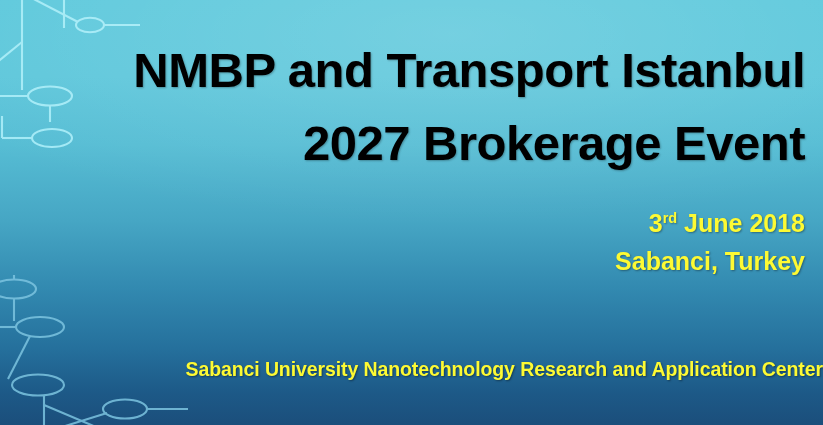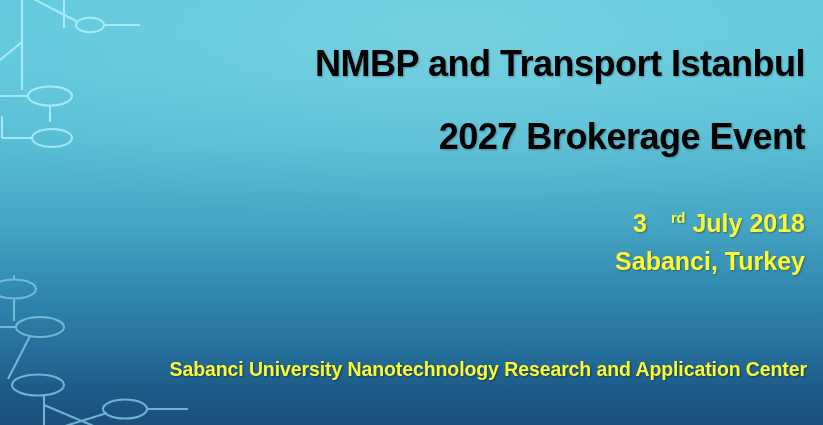--- a/index.html
+++ b/index.html
@@ -47,21 +47,21 @@
     height: 425px;
     z-index: 5;
   }
   .title {
     position: absolute;
     right: 18px;
     width: 790px;
     text-align: right;
     color: #000000;
     font-weight: bold;
-    font-size: 36px;
+    font-size: 49px;
     letter-spacing: -0.5px;
     line-height: 1.0;
     text-shadow: 1px 1px 2px rgba(0,0,0,0.28);
   }
   #title-line-1 { top: 46px; }
   #title-line-2 { top: 119px; }
 
   .date-block {
     position: absolute;
     right: 18px;
@@ -72,29 +72,27 @@
     font-size: 25px;
     line-height: 1.0;
     text-shadow: 1px 1px 2px rgba(0,0,0,0.35);
   }
   #event-date     { top: 211px; }
   #event-location { top: 249px; }
   #event-date sup {
     font-size: 0.58em;
     vertical-align: super;
     line-height: 0;
-    margin-left: 24px;
   }
 
   #venue {
     position: absolute;
     top: 358px;
     left: 0;
     width: 823px;
-    padding-right: 16px;
     box-sizing: border-box;
     text-align: right;
     color: #fdfa33;
     font-weight: bold;
     font-size: 19.5px;
     letter-spacing: -0.1px;
     text-shadow: 1px 1px 2px rgba(0,0,0,0.4);
   }
 </style>
 </head>
@@ -137,20 +135,20 @@
       <path d="M-14 52 L16 52"></path>
     </g>
   </svg>
 
   <div class="text-layer">
 
     <div class="title" id="title-line-1">NMBP and Transport Istanbul</div>
 
     <div class="title" id="title-line-2">2027 Brokerage Event</div>
 
-    <div class="date-block" id="event-date"><span>3</span><sup>rd</sup><span> July 2018</span></div>
+    <div class="date-block" id="event-date"><span>3</span><sup>rd</sup><span> June 2018</span></div>
 
     <div class="date-block" id="event-location">Sabanci, Turkey</div>
 
     <div id="venue">Sabanci University Nanotechnology Research and Application Center</div>
 
   </div>
 </div>
 
 </body></html>

